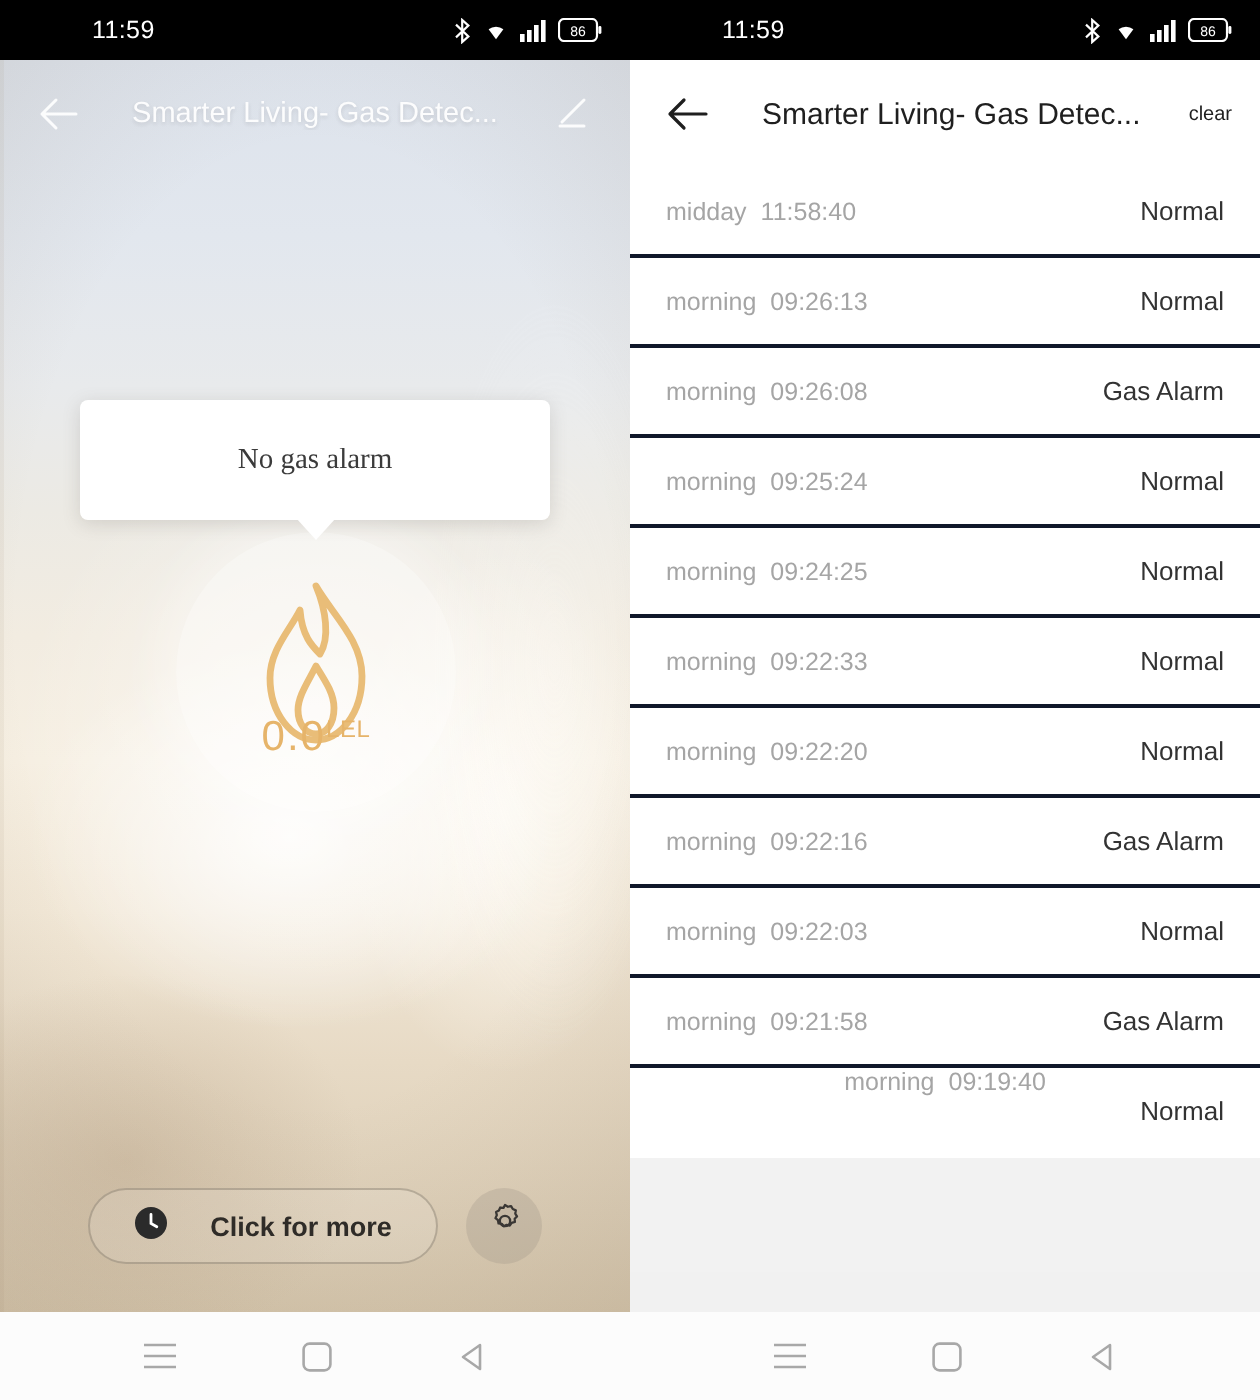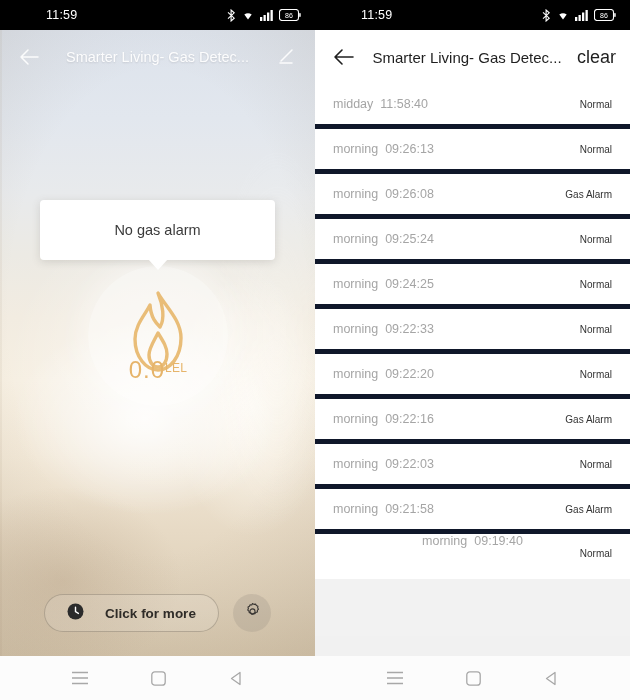--- a/index.html
+++ b/index.html
@@ -58,21 +58,21 @@
     text-shadow:0 1px 2px rgba(110,110,120,.25);
   }
   .icobtn { width:30px; height:30px; display:flex; align-items:center; justify-content:center; }
   .icobtn svg { display:block; }
 
   
   .tooltip {
     position:absolute; left:40px; top:200px; width:235px; height:60px;
     background:#fff; border-radius:4px;
     box-shadow:0 2px 9px rgba(90,85,75,.18);
-    display:flex; align-items:center; justify-content:center; z-index:12;
+    display:flex; align-items:center; justify-content:center; z-index:12;font-family:Liberation Serif, serif;
   }
   .tooltip span { font-size:14.5px; color:#3b3b3b; }
   .tooltip:after {
     content:""; position:absolute; bottom:-10px; left:50%; margin-left:-10px;
     border-left:10px solid transparent; border-right:10px solid transparent;
     border-top:11px solid #fff;
   }
 
   
   .dial {
@@ -82,21 +82,21 @@
     z-index:8;
   }
   .flamewrap {
     position:absolute; left:88px; top:272px; width:140px; height:120px;
     display:flex; align-items:center; justify-content:center; z-index:11;
   }
   .lel {
     position:absolute; left:88px; top:358px; width:140px; z-index:11;
     text-align:center; color:#e6b46a; line-height:1;
   }
-  .lel .val { font-size:24px; letter-spacing:1px; }
+  .lel .val { font-size:21px; letter-spacing:1px; }
   .lel .unit { font-size:12px; vertical-align:super; letter-spacing:.3px; }
 
   
   .statusline {
     position:absolute; left:0; right:0; top:562px; text-align:center; z-index:12;
     font-size:12.5px; color:#55504a;
   }
   .statusline .dot {
     display:inline-block; width:4px; height:4px; border-radius:50%;
     background:#55504a; vertical-align:middle; margin-right:7px; margin-bottom:2px;
@@ -121,34 +121,34 @@
   
   .right { background:#f1f1f1; }
   .appbar-right {
     height:54px; background:#fff; display:flex; align-items:center;
     padding:0 14px;
   }
   .appbar-right .title {
     flex:1; text-align:center; color:#1f1f1f; font-size:15px;
     white-space:nowrap; overflow:hidden; padding:0 4px;
   }
-  .clearbtn { font-size:18px; color:#1f1f1f; padding-left:2px; }
+  .clearbtn { font-size:10px; color:#1f1f1f; padding-left:2px; }
   .daylabel {
     height:42px; background:#f2f2f2; display:flex; align-items:center;
     padding-left:18px; font-size:11.5px; color:#a8a8a8;
   }
   .list { background:#fff; }
   .row {
     height:45px; display:flex; align-items:center;
-    padding:0 18px; border-bottom:5px solid #0f172a;
+    padding:0 18px; border-bottom:2px solid #0f172a;
   }
   .row:last-child { border-bottom:none;flex-direction:column; }
   .row .when { font-size:12.5px; color:#a5a5a5; }
   .row .when .per { margin-right:7px; }
-  .row .state { margin-left:auto; font-size:10px; color:#333; }
+  .row .state { margin-left:auto; font-size:13px; color:#333; }
   .tail { background:#f2f2f2; flex:1; }
   .rightbody { height:606px; display:flex; flex-direction:column; }
 
   
   .navbar {
     position:absolute; bottom:0; left:0; right:0; height:44px;
     background:#fcfcfc; display:flex; align-items:center;
     justify-content:space-around; padding:0 40px; z-index:25;
   }
   .navbar svg { display:block; opacity:.72; }

